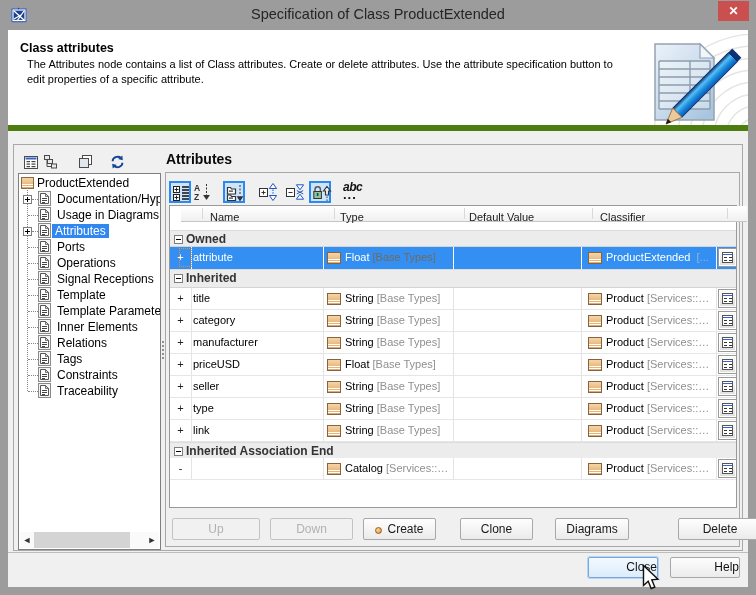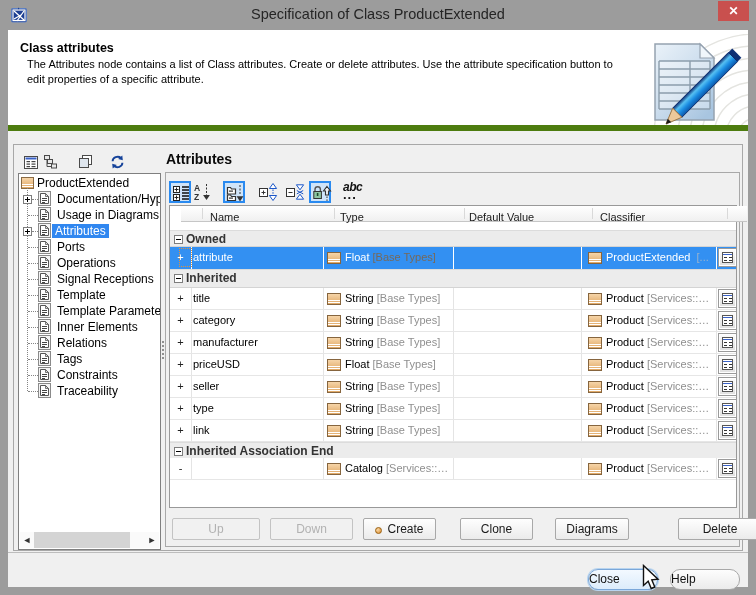--- a/index.html
+++ b/index.html
@@ -74,21 +74,21 @@
 .tbh {left:0;right:0;top:0.5px;height:1.5px;background:#3a62c8}
 .tbr {height:1px;background:#333}
 .r1 {left:1px;top:4px;width:3px} .r2 {left:6px;top:4px;width:3px}
 .r3 {left:1px;top:7px;width:3px} .r4 {left:6px;top:7px;width:3px}
 
 .btn {position:absolute;height:22px;background:linear-gradient(#fefefe,#ebebeb);border:1px solid #a8a8a8;border-radius:2px;font-size:12px;color:#1a1a1a;text-align:center;line-height:20px}
 .btn.dis {color:#b2b2b2;background:#f1f1f1;border-color:#c3c3c3}
 .odot {position:static;display:inline-block;width:7px;height:7px;border-radius:50%;background:radial-gradient(circle at 35% 35%,#f8d9a8,#dd8a28);border:1px solid #9a6010;margin-right:5px;vertical-align:-1px}
 
 #footer {position:absolute;left:8px;top:552px;width:740px;height:35px;background:#f0f0f0;border-top:1px solid #bdbdbd}
-.fbtn {position:absolute;top:16px;width:70px;height:21px;background:linear-gradient(#fdfdfd,#ebebeb);border:1px solid #a8a8a8;border-radius:10px;font-size:12px;color:#111;text-align:left;line-height:19px}
+.fbtn {position:absolute;top:4px;width:70px;height:21px;background:linear-gradient(#fdfdfd,#ebebeb);border:1px solid #a8a8a8;border-radius:2px;font-size:12px;color:#111;text-align:right;line-height:19px}
 .fbtn.focus {background:linear-gradient(#f3f9ff,#dcecfb);border:1px solid #7aa7d9;box-shadow:0 0 0 1px #b8d4ef}
 .cursor {position:absolute;left:642px;top:564px;z-index:50}
 </style></head>
 <body>
 <div id="win">
   <div id="title">Specification of Class ProductExtended</div>
 
 <svg class="wicon" width="16" height="16" viewBox="0 0 16 16">
 <rect x="0.5" y="1.5" width="15" height="13.5" rx="1" fill="#1d3f92" stroke="#5b7fc4"></rect>
 <rect x="2" y="3" width="12" height="10.5" fill="none" stroke="#fff" stroke-width="1.2"></rect>

